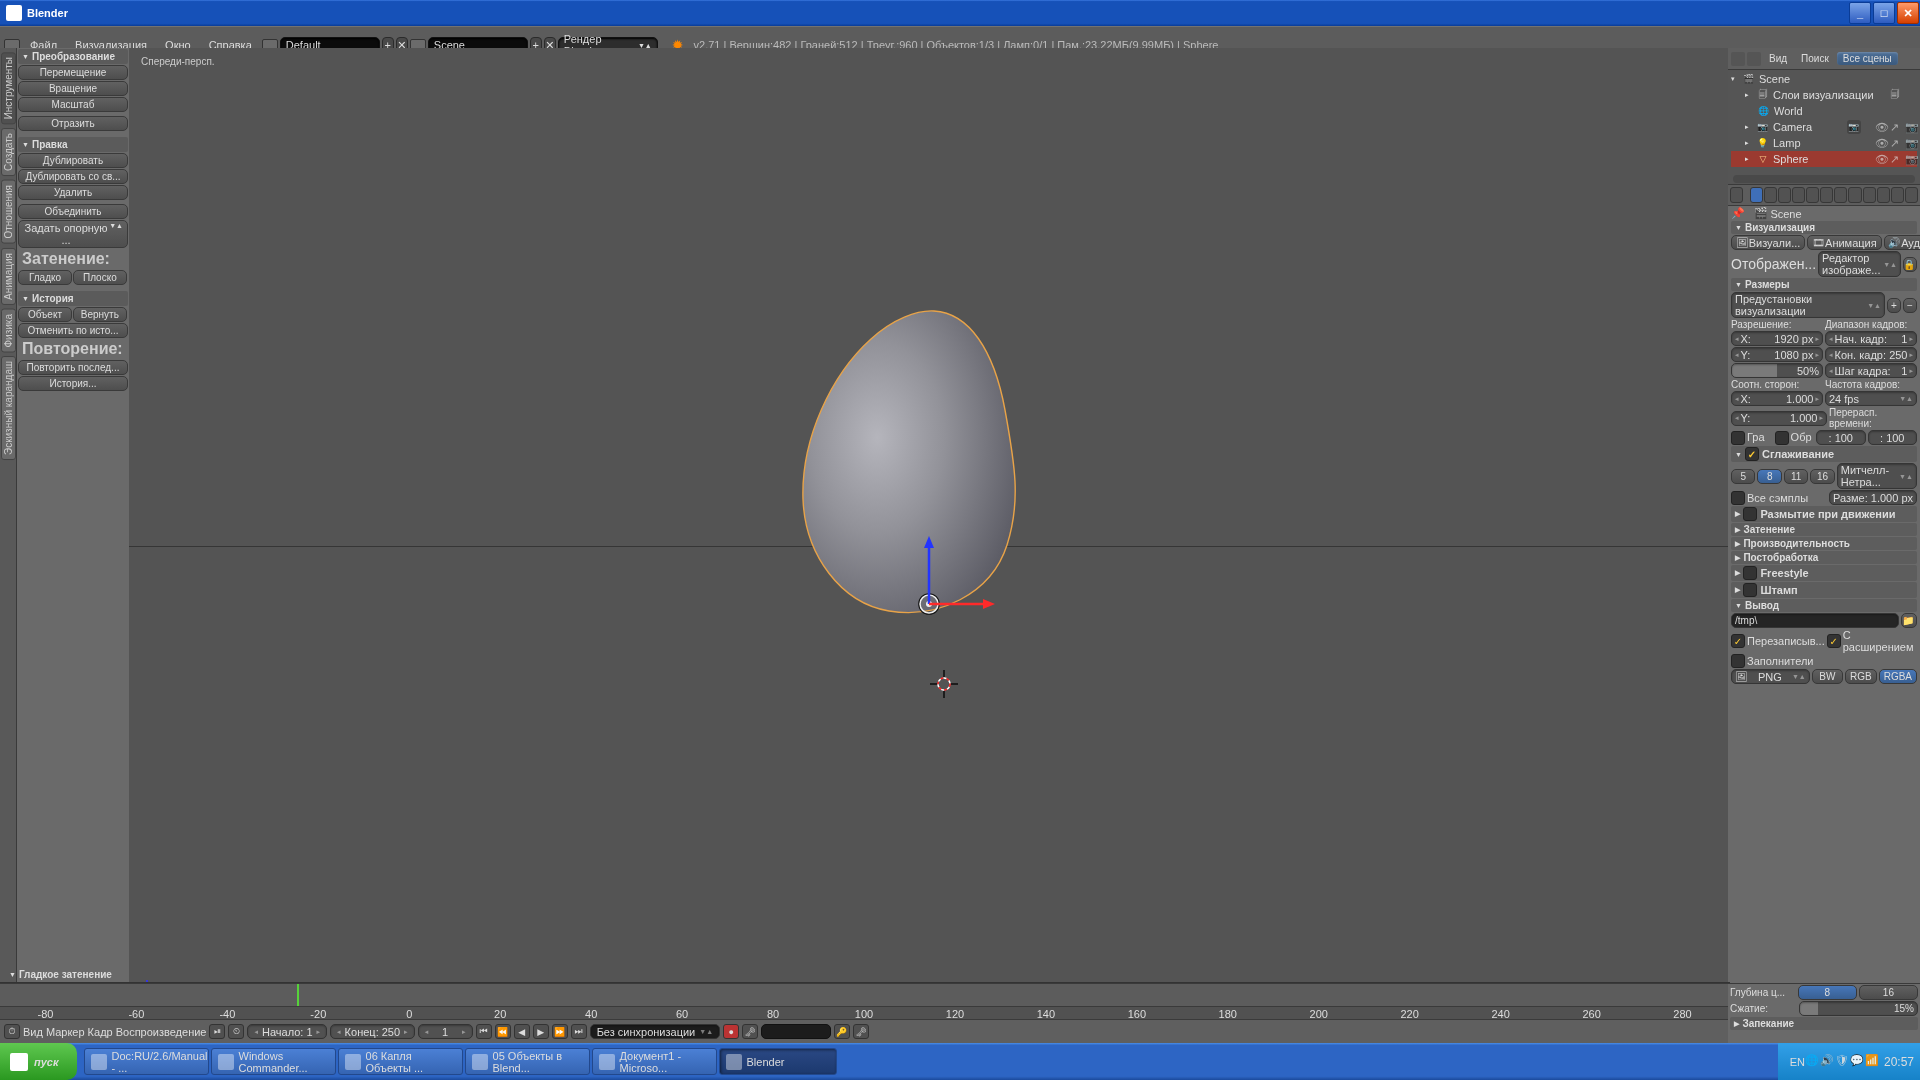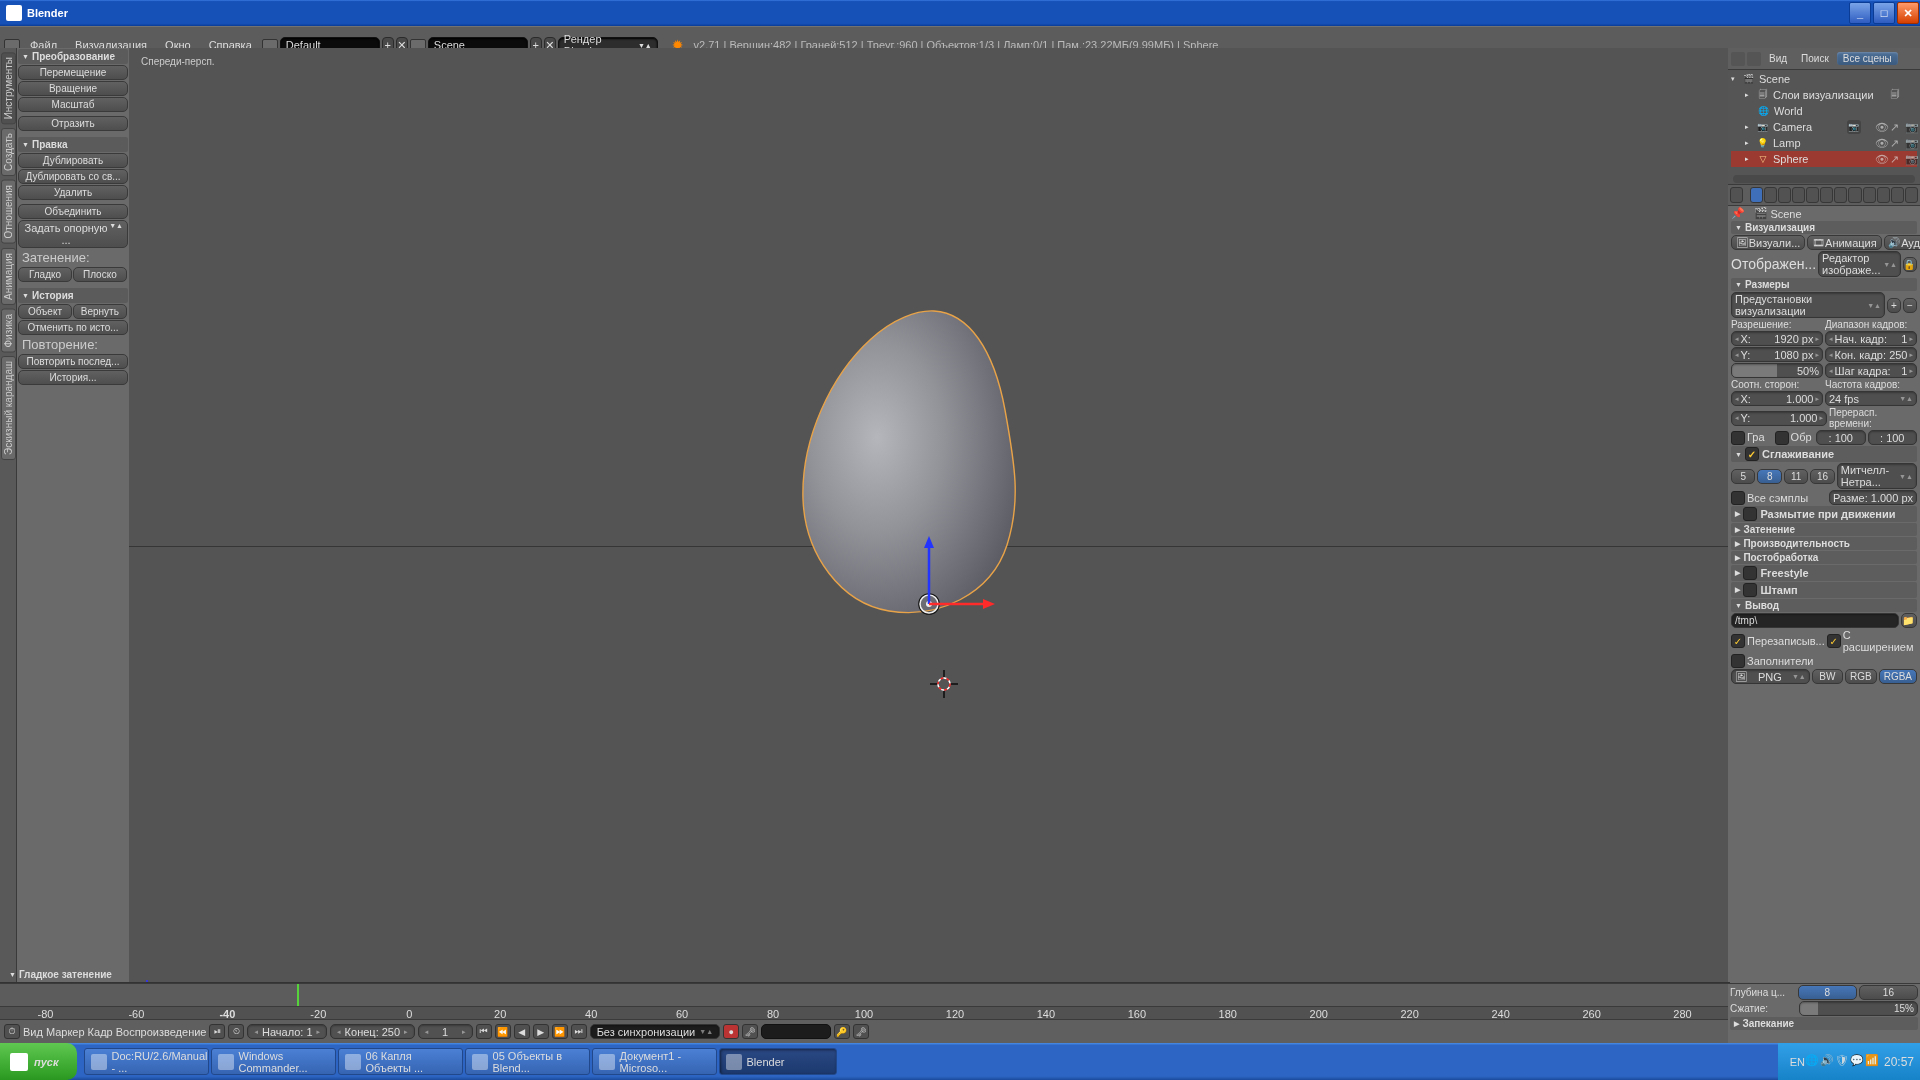--- a/index.html
+++ b/index.html
@@ -27,21 +27,21 @@
 .left-tabstrip { width:17px; background:#595959; border-right:1px solid #3a3a3a; display:flex; flex-direction:column; align-items:center; padding-top:4px; gap:4px; }
 .left-tabstrip .tab { writing-mode:vertical-rl; transform:rotate(180deg); padding:4px 1px; background:#6a6a6a; border:1px solid #444; border-radius:3px; font-size:10px; color:#ccc; }
 .left-tabstrip .tab.act { background:#505050; }
 
 .toolshelf { width:112px; background:#6a6a6a; display:flex; flex-direction:column; padding:1px; gap:1px; }
 .pnl-head { background:#5b5b5b; padding:2px 4px; border-radius:2px; display:flex; align-items:center; gap:3px; font-weight:bold; font-size:10px; }
 .pnl-head::before { content:"▼"; font-size:7px; }
 .btn { background:linear-gradient(#616161,#4e4e4e); border:1px solid #3a3a3a; border-radius:5px; padding:1px 4px; text-align:center; cursor:pointer; font-size:10px; }
 .btn.half { width:49%; display:inline-block; }
 .btn-row { display:flex; gap:1px; }
-.lbl { font-size:13px; padding:1px 4px; color:#ccc; }
+.lbl { font-size:16px; padding:1px 4px; color:#ccc;font-weight:bold; }
 
 
 .vp { flex:1; background:#545454; position:relative; overflow:hidden; }
 .vp .vname { position:absolute; left:12px; top:8px; color:#ccc; font-size:10px; }
 .vp .objname { position:absolute; left:50px; bottom:33px; color:#ddd; font-size:10px; }
 .vp .axis { position:absolute; left:12px; bottom:33px; }
 .vp .horizon { position:absolute; top:50%; left:0; right:0; height:1px; background:rgba(0,0,0,.35); }
 
 
 .blob-wrap { position:absolute; left:50%; top:42%; transform:translate(-50%,-50%); }
@@ -603,21 +603,21 @@
   <div class="ph closed">Запекание</div>
 </div>
 
 <div class="timeline">
   <div class="tl-track">
     <div class="tl-cursor" style="left:17.2%"></div>
   </div>
   <div class="tl-ruler" id="tlruler">
       <span style="left: 2.63158%;">-80</span>
       <span style="left: 7.89474%;">-60</span>
-      <span style="left: 13.1579%; font-weight: bold;">-40</span>
+      <span style="left: 13.1579%;">-40</span>
       <span style="left: 18.4211%;">-20</span>
       <span style="left: 23.6842%;">0</span>
       <span style="left: 28.9474%;">20</span>
       <span style="left: 34.2105%;">40</span>
       <span style="left: 39.4737%;">60</span>
       <span style="left: 44.7368%;">80</span>
       <span style="left: 50%;">100</span>
       <span style="left: 55.2632%;">120</span>
       <span style="left: 60.5263%;">140</span>
       <span style="left: 65.7895%;">160</span>

